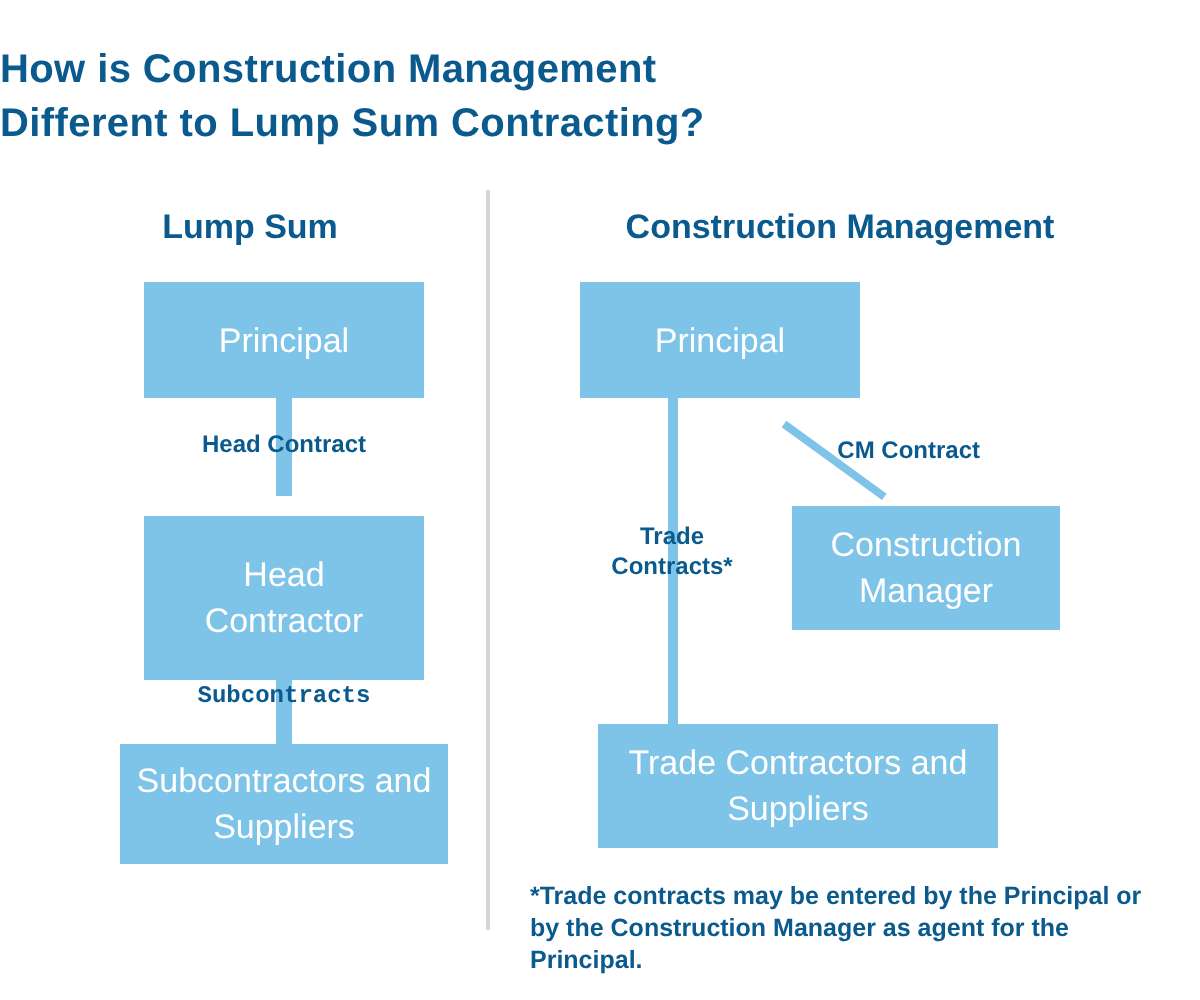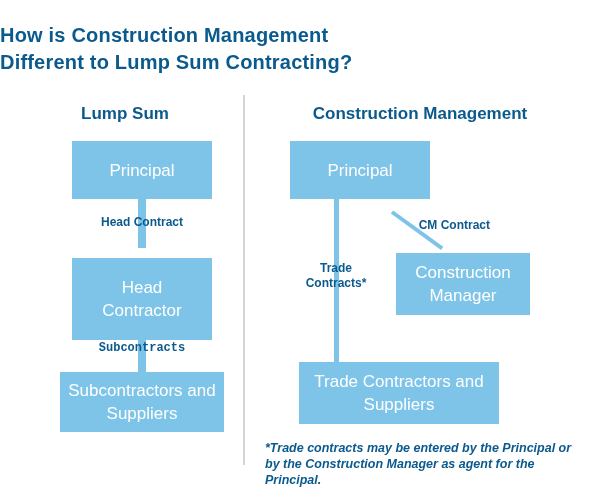--- a/index.html
+++ b/index.html
@@ -109,21 +109,20 @@
 
   .footnote {
     position: absolute;
     left: 265px;
     top: 440px;
     width: 320px;
     color: #0b5a8e;
     font-size: 12.5px;
     font-weight: bold;
     line-height: 16px;
-    font-style: italic;
   }
 </style>
 </head>
 <body>
 
 <div class="stage">
 
   <div class="title">
     <span>How is Construction Management</span>
     <span class="line2">Different to Lump Sum Contracting?</span>

